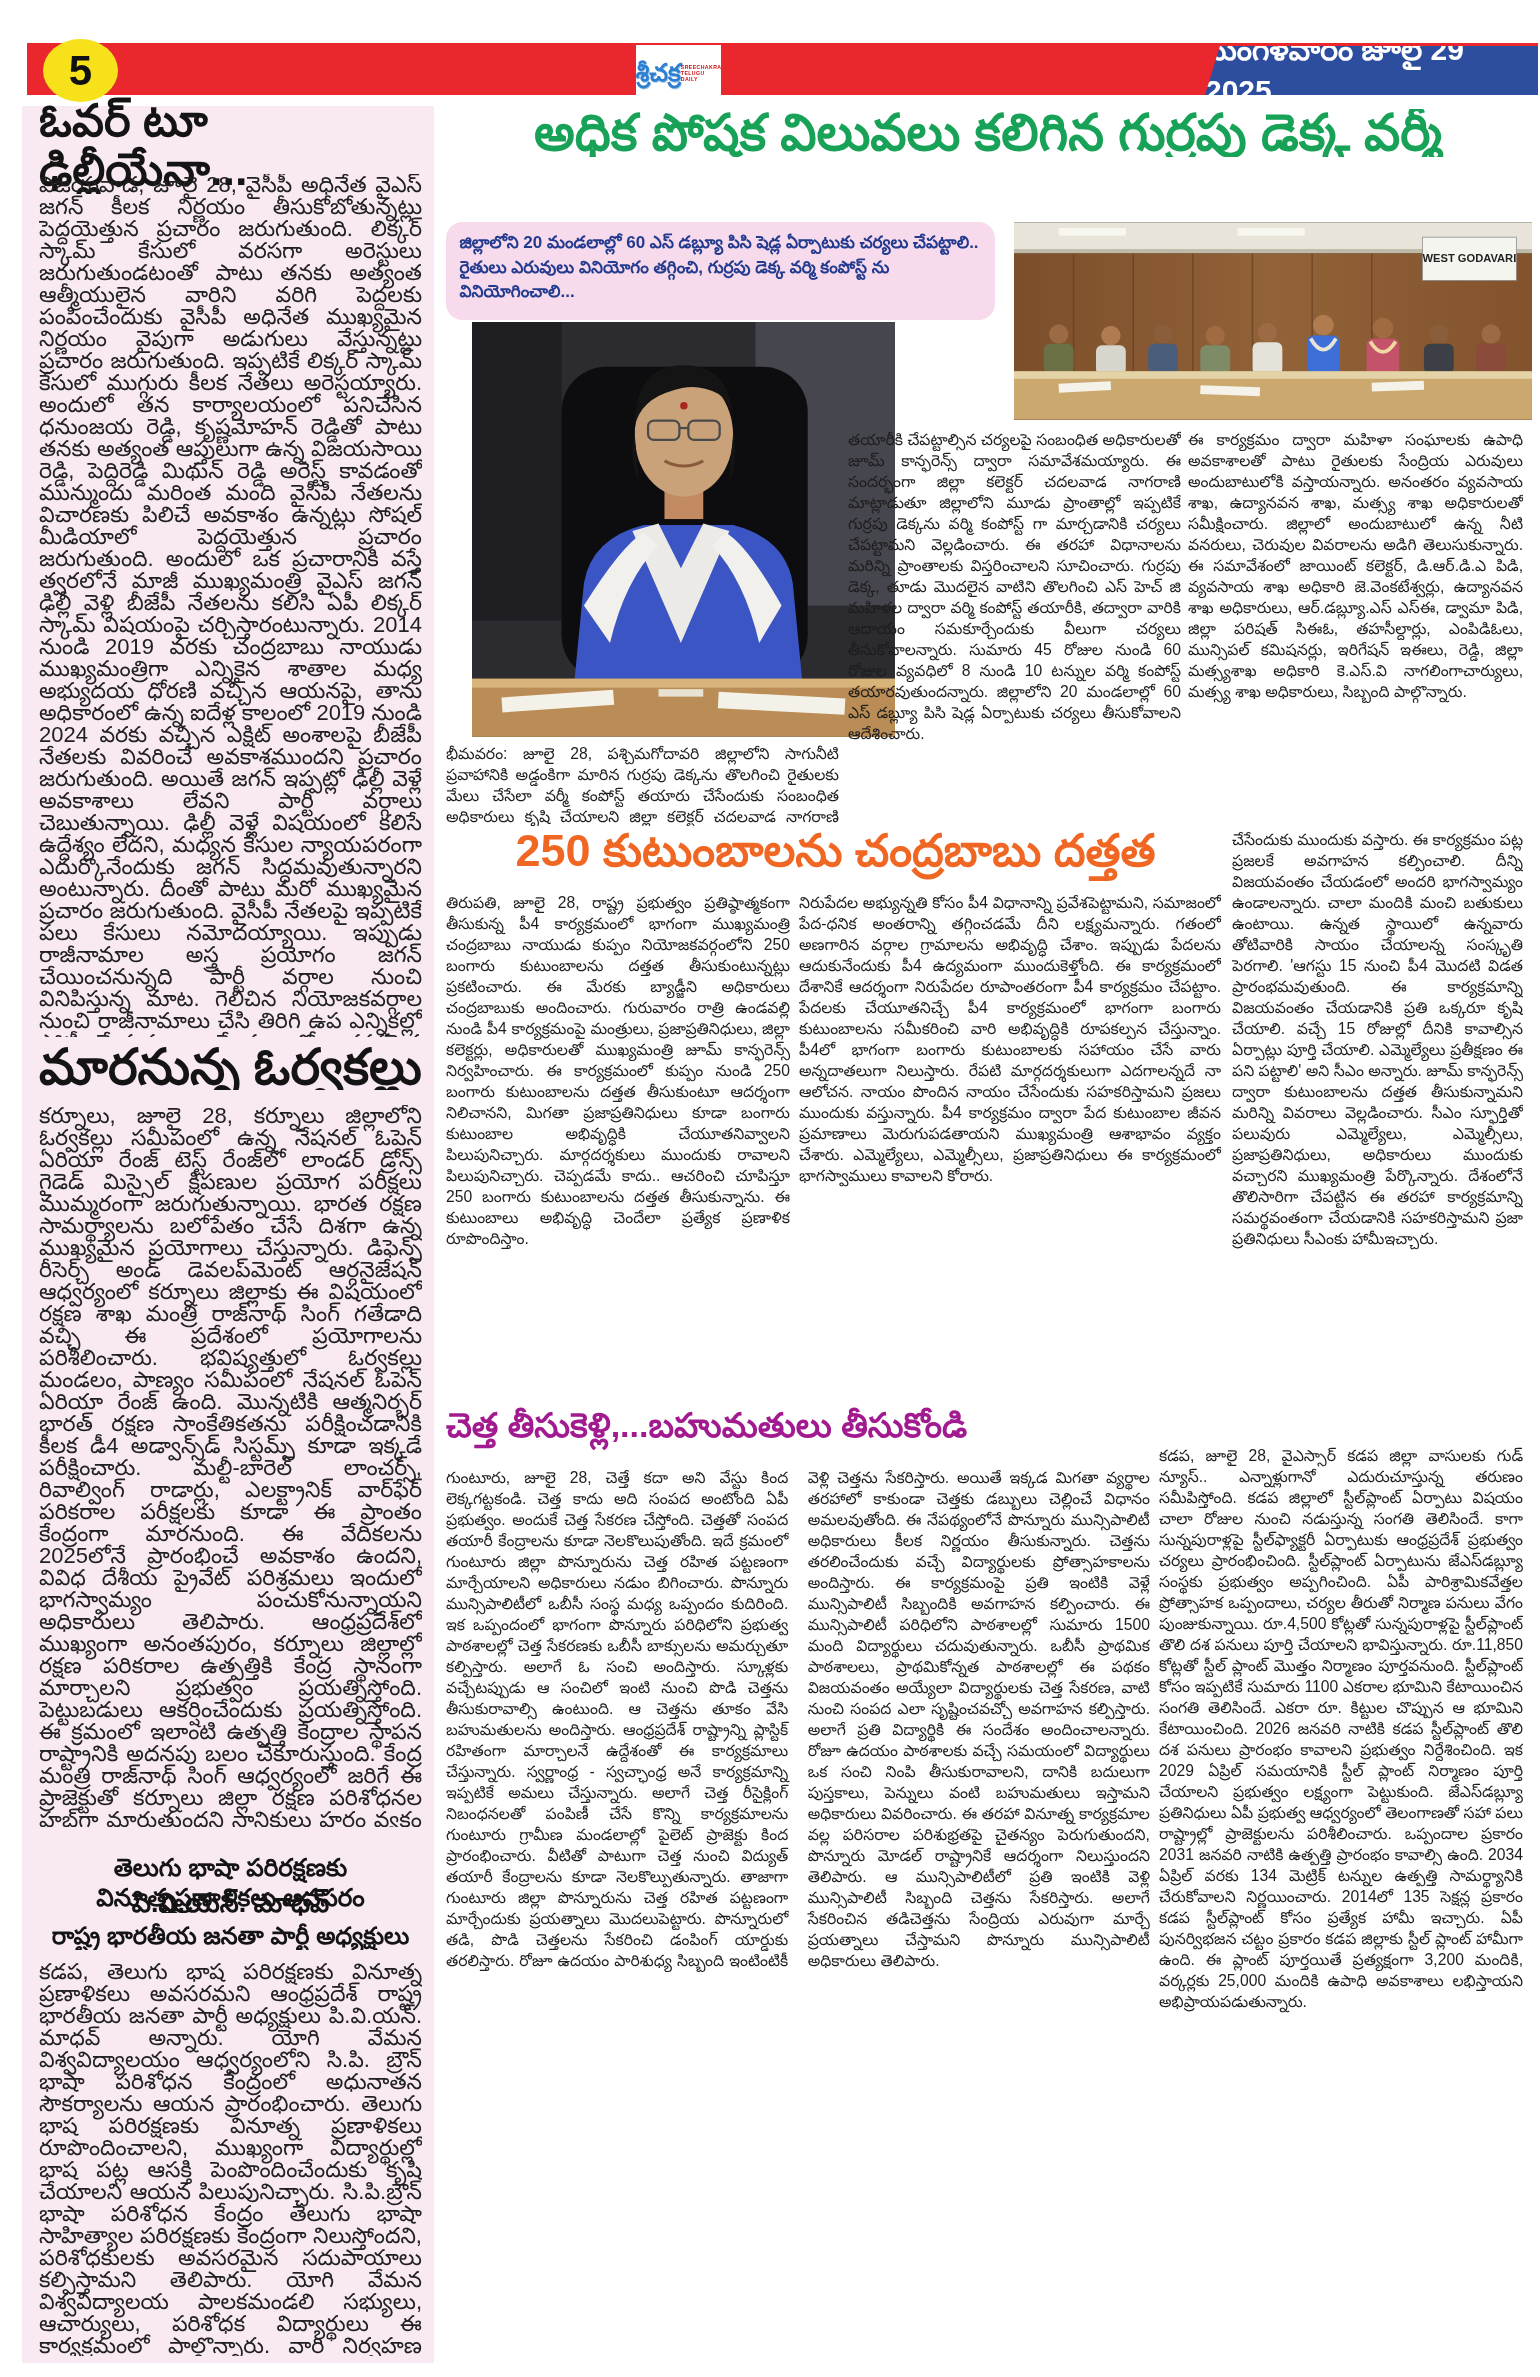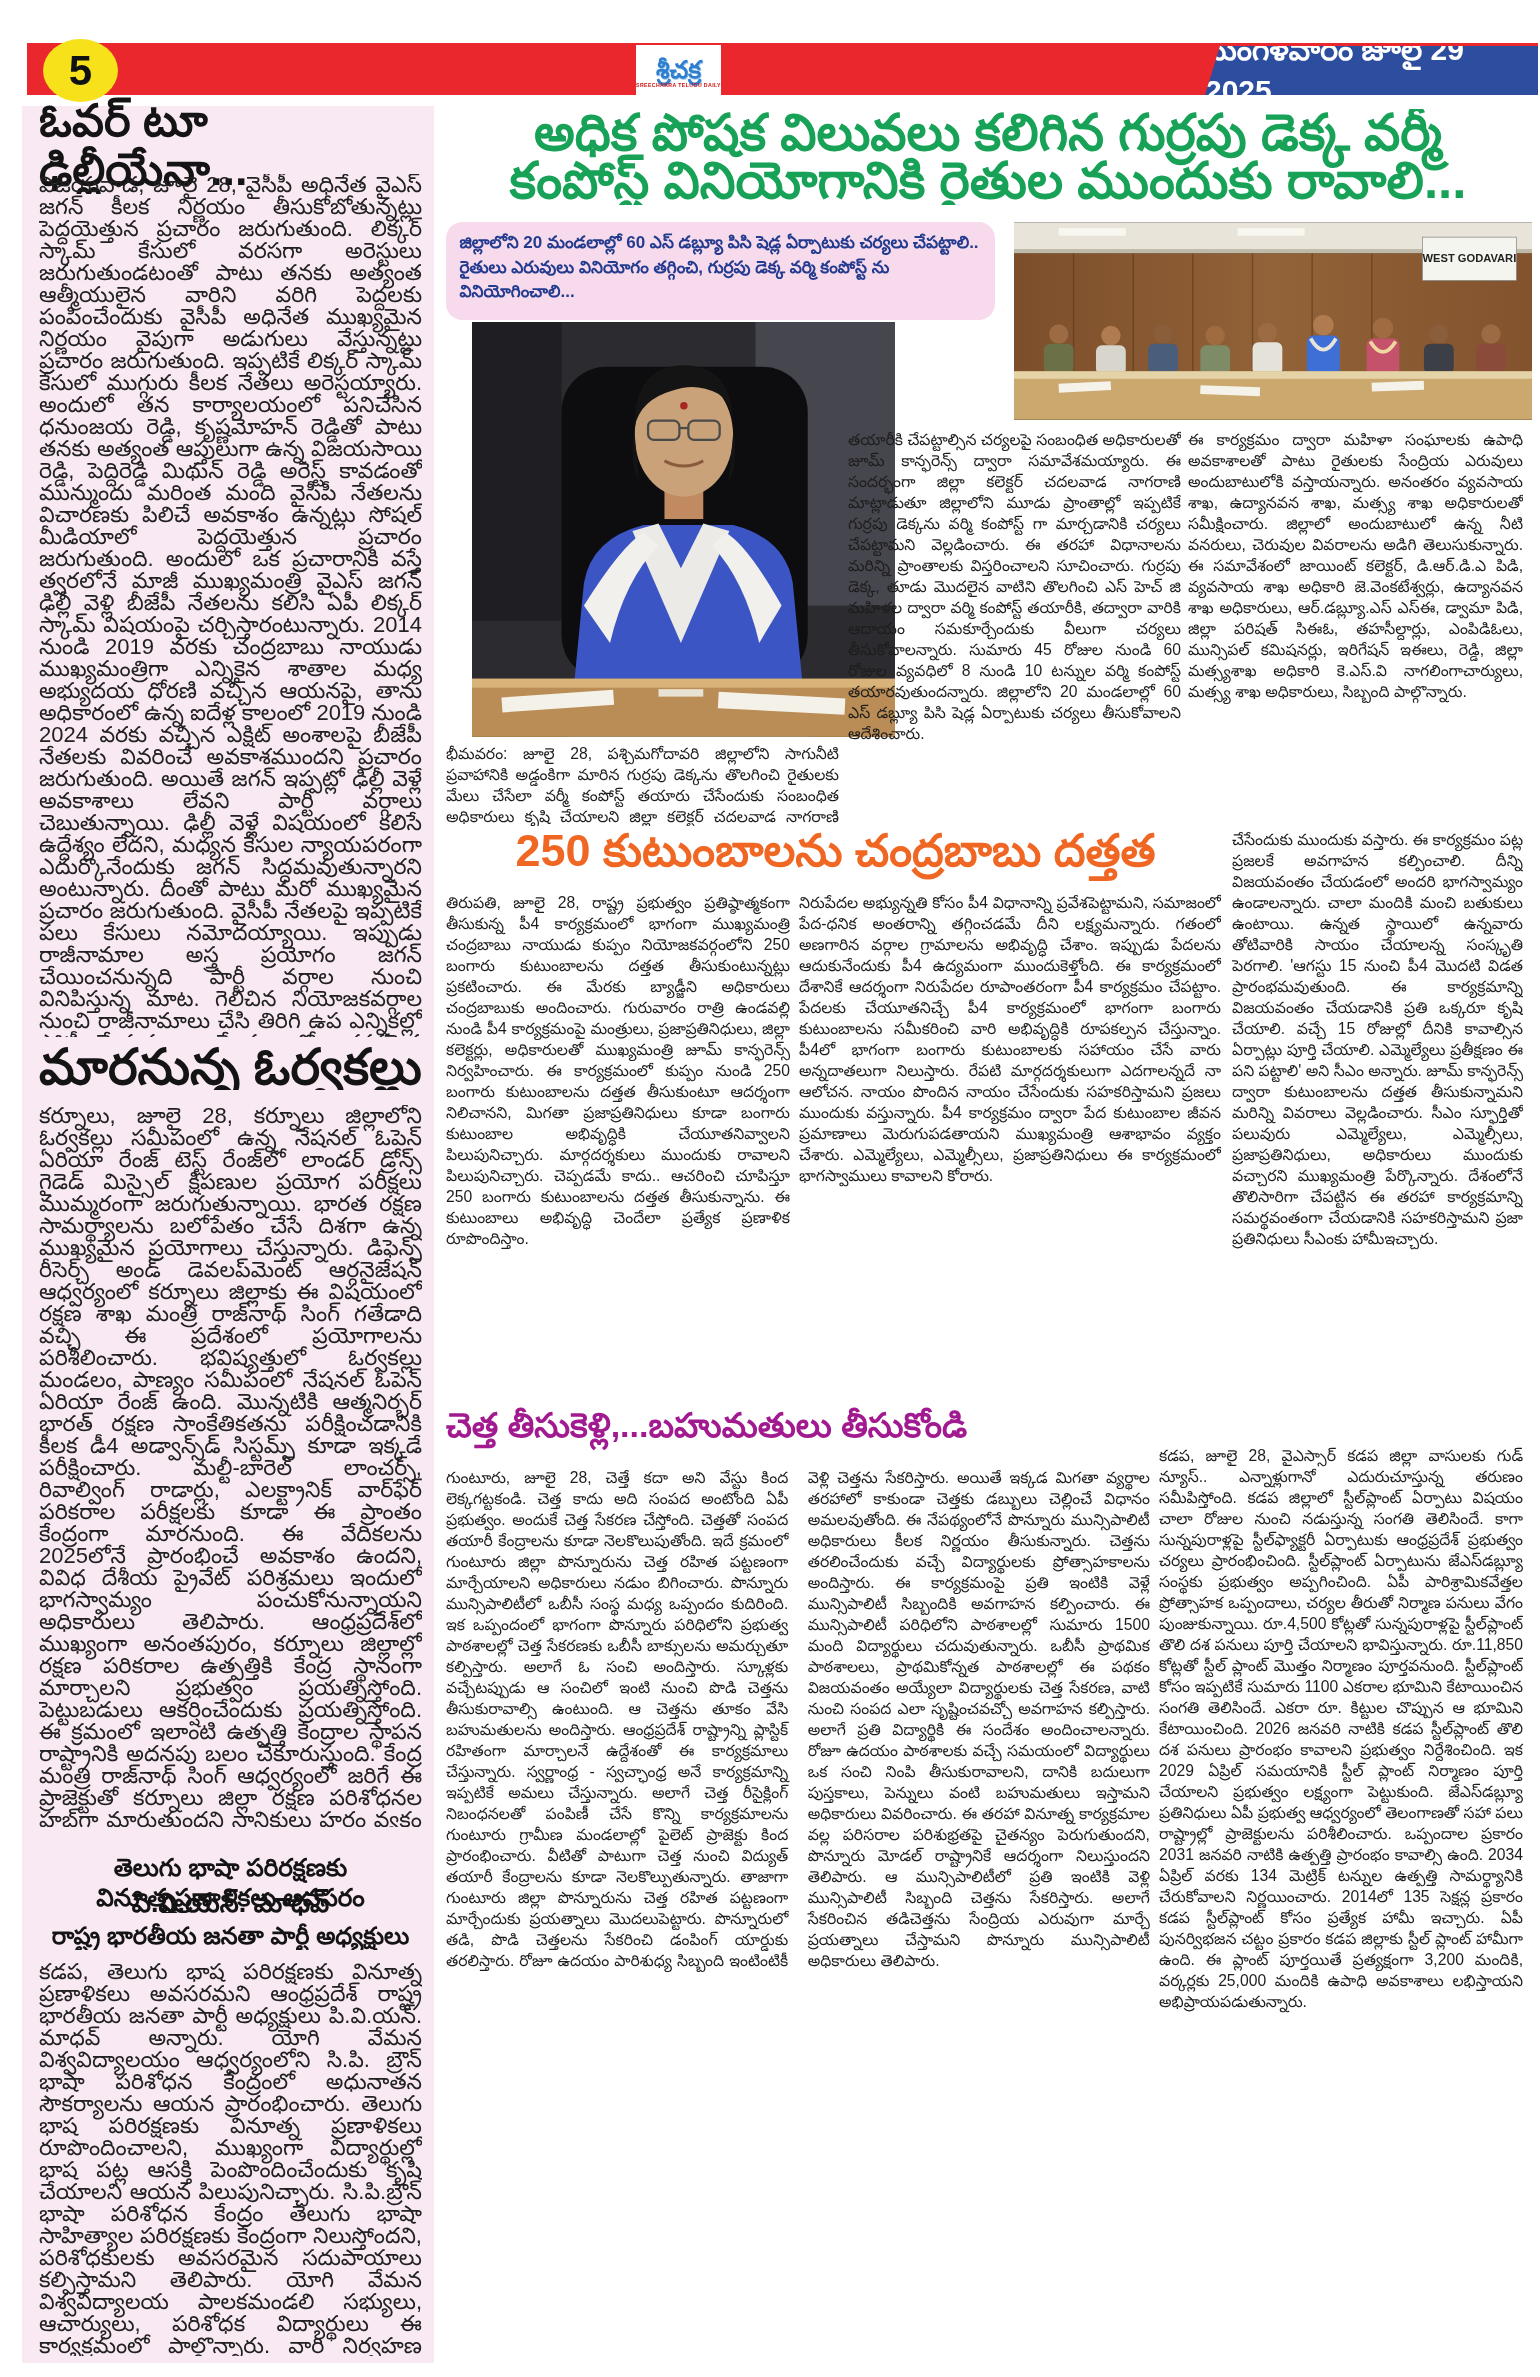--- a/index.html
+++ b/index.html
@@ -4,21 +4,21 @@
 <style>
   html,body{margin:0;padding:0;background:#ffffff;}
   #page{position:relative;width:1541px;height:2377px;background:#ffffff;overflow:hidden;
         font-family:"Liberation Sans","DejaVu Sans",sans-serif;}
   
   .topbar{position:absolute;left:27px;top:43px;width:1511px;height:52px;background:#e9272d;}
   .pagenum{position:absolute;left:43px;top:39px;width:75px;height:63px;background:#f7e11a;
            border-radius:50%;display:flex;align-items:center;justify-content:center;
            font-size:42px;font-weight:bold;color:#111;z-index:3;}
   .logo-box{position:absolute;left:636px;top:45px;width:85px;height:55px;background:#ffffff;
-            z-index:3;display:flex;flex-direction:column;align-items:center;justify-content:center;}
+            z-index:3;display:flex;flex-direction:row;align-items:center;justify-content:center;}
   .logo-main{font-size:24.6px;font-weight:bold;color:#2f7fd0;text-shadow:0.7px 0.7px 0 #9cc6ea;line-height:25px;}
   .logo-tag{font-size:5.2px;color:#d00b0b;font-weight:bold;letter-spacing:0.4px;}
   .datebox{position:absolute;left:1205px;top:46px;width:333px;height:49px;background:#2d4d9e;
            clip-path:polygon(15px 0,100% 0,100% 100%,0 100%);display:flex;align-items:center;
            justify-content:center;font-size:30px;font-weight:bold;color:#ffffff;z-index:3;}
   
   .leftpanel{position:absolute;left:22.4px;top:106px;width:412px;height:2257px;background:#f8e9f3;}
   .lp-inner{position:absolute;left:39px;width:383px;overflow:hidden;}
   .h-black{font-weight:800;color:#141414;}
   .body-txt{font-size:22px;line-height:22px;color:#212121;text-align:justify;overflow:hidden;}
@@ -67,21 +67,20 @@
   <div class="lp-inner h-black" style="top:1044px;font-size:50px;line-height:46px;">మారనున్న ఓర్వకల్లు</div>
   <div class="lp-inner body-txt" style="top:1105px;height:722px;">కర్నూలు, జూలై 28, కర్నూలు జిల్లాలోని ఓర్వకల్లు సమీపంలో ఉన్న నేషనల్ ఓపెన్ ఏరియా రేంజ్ టెస్ట్ రేంజ్‌లో లాండర్ డ్రోన్స్ గైడెడ్ మిస్సైల్ క్షిపణుల ప్రయోగ పరీక్షలు ముమ్మరంగా జరుగుతున్నాయి. భారత రక్షణ సామర్థ్యాలను బలోపేతం చేసే దిశగా ఉన్న ముఖ్యమైన ప్రయోగాలు చేస్తున్నారు. డిఫెన్స్ రీసెర్చ్ అండ్ డెవలప్‌మెంట్ ఆర్గనైజేషన్ ఆధ్వర్యంలో కర్నూలు జిల్లాకు ఈ విషయంలో రక్షణ శాఖ మంత్రి రాజ్‌నాథ్ సింగ్ గతేడాది వచ్చి ఈ ప్రదేశంలో ప్రయోగాలను పరిశీలించారు. భవిష్యత్తులో ఓర్వకల్లు మండలం, పాణ్యం సమీపంలో నేషనల్ ఓపెన్ ఏరియా రేంజ్ ఉంది. మొన్నటికి ఆత్మనిర్భర్ భారత్ రక్షణ సాంకేతికతను పరీక్షించడానికి కీలక డీ4 అడ్వాన్స్‌డ్ సిస్టమ్స్ కూడా ఇక్కడే పరీక్షించారు. మల్టీ-బారెల్ లాంచర్స్, రివాల్వింగ్ రాడార్లు, ఎలక్ట్రానిక్ వార్‌ఫేర్ పరికరాల పరీక్షలకు కూడా ఈ ప్రాంతం కేంద్రంగా మారనుంది. ఈ వేదికలను 2025లోనే ప్రారంభించే అవకాశం ఉందని, వివిధ దేశీయ ప్రైవేట్ పరిశ్రమలు ఇందులో భాగస్వామ్యం పంచుకోనున్నాయని అధికారులు తెలిపారు. ఆంధ్రప్రదేశ్‌లో ముఖ్యంగా అనంతపురం, కర్నూలు జిల్లాల్లో రక్షణ పరికరాల ఉత్పత్తికి కేంద్ర స్థానంగా మార్చాలని ప్రభుత్వం ప్రయత్నిస్తోంది. పెట్టుబడులు ఆకర్షించేందుకు ప్రయత్నిస్తోంది. ఈ క్రమంలో ఇలాంటి ఉత్పత్తి కేంద్రాల స్థాపన రాష్ట్రానికి అదనపు బలం చేకూరుస్తుంది. కేంద్ర మంత్రి రాజ్‌నాథ్ సింగ్ ఆధ్వర్యంలో జరిగే ఈ ప్రాజెక్టుతో కర్నూలు జిల్లా రక్షణ పరిశోధనల హబ్‌గా మారుతుందని స్థానికులు హర్షం వ్యక్తం చేస్తున్నారు.</div>
 
   <div class="lp-inner h-black" style="top:1853px;font-size:24.6px;line-height:30px;text-align:center;">తెలుగు భాషా పరిరక్షణకు వినూత్నప్రణాళికలు అవసరం</div>
   <div class="lp-inner h-black" style="top:1888px;font-size:27px;line-height:31px;text-align:center;">పి.వి.యన్. మాధవ్</div>
   <div class="lp-inner h-black" style="top:1922px;font-size:24px;line-height:28px;text-align:center;">రాష్ట్ర భారతీయ జనతా పార్టీ అధ్యక్షులు</div>
   <div class="lp-inner body-txt" style="top:1961px;height:395px;">కడప, తెలుగు భాష పరిరక్షణకు వినూత్న ప్రణాళికలు అవసరమని ఆంధ్రప్రదేశ్ రాష్ట్ర భారతీయ జనతా పార్టీ అధ్యక్షులు పి.వి.యన్. మాధవ్ అన్నారు. యోగి వేమన విశ్వవిద్యాలయం ఆధ్వర్యంలోని సి.పి. బ్రౌన్ భాషా పరిశోధన కేంద్రంలో అధునాతన సౌకర్యాలను ఆయన ప్రారంభించారు. తెలుగు భాష పరిరక్షణకు వినూత్న ప్రణాళికలు రూపొందించాలని, ముఖ్యంగా విద్యార్థుల్లో భాష పట్ల ఆసక్తి పెంపొందించేందుకు కృషి చేయాలని ఆయన పిలుపునిచ్చారు. సి.పి.బ్రౌన్ భాషా పరిశోధన కేంద్రం తెలుగు భాషా సాహిత్యాల పరిరక్షణకు కేంద్రంగా నిలుస్తోందని, పరిశోధకులకు అవసరమైన సదుపాయాలు కల్పిస్తామని తెలిపారు. యోగి వేమన విశ్వవిద్యాలయ పాలకమండలి సభ్యులు, ఆచార్యులు, పరిశోధక విద్యార్థులు ఈ కార్యక్రమంలో పాల్గొన్నారు. వారి నిర్వహణ బాధ్యతలను అధికార భాషా సంఘం చేపట్టాలని ఈ సందర్భంగా పలువురు వక్తలు కోరారు. తెలుగు భాషా వికాసానికి ప్రతి ఒక్కరూ కృషి చేయాలని పిలుపునిచ్చారు.</div>
 
   <div class="mainhead">
     <div>అధిక పోషక విలువలు కలిగిన గుర్రపు డెక్క వర్మీ</div>
-    <div>కంపోస్ట్ వినియోగానికి రైతుల ముందుకు రావాలి...</div>
   </div>
 
   <div class="summary">
     <div>జిల్లాలోని 20 మండలాల్లో 60 ఎస్ డబ్ల్యూ పిసి షెడ్ల ఏర్పాటుకు చర్యలు చేపట్టాలి..</div>
     <div>రైతులు ఎరువులు వినియోగం తగ్గించి, గుర్రపు డెక్క వర్మి కంపోస్ట్ ను వినియోగించాలి...</div>
 
   </div>
 
   <div class="photo" style="left:1004px;top:222px;width:518px;height:198px;">
     <svg width="518" height="198" viewBox="0 0 695 265">

